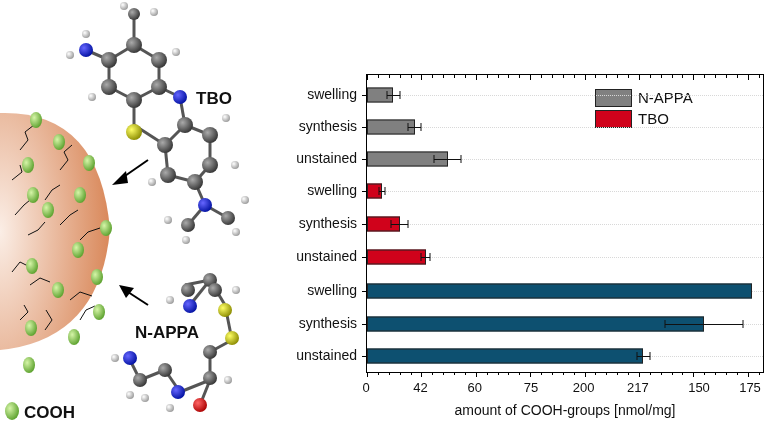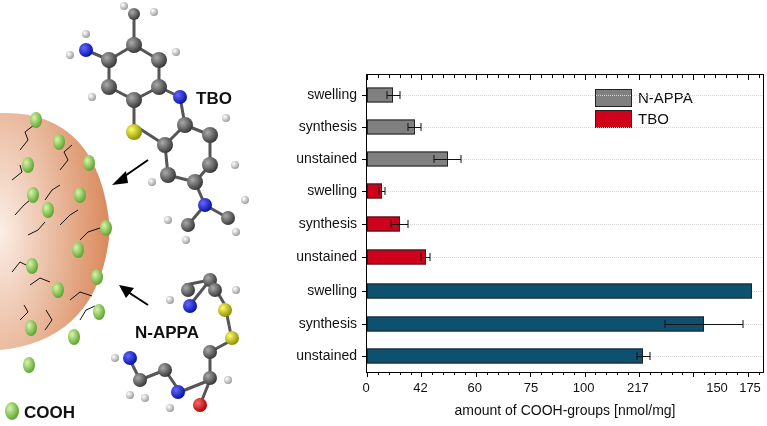--- a/index.html
+++ b/index.html
@@ -337,16 +337,16 @@
 <div class="cat abs" style="top: 190px; right: 410px;">swelling</div>
 <div class="cat abs" style="top: 223px; right: 410px;">synthesis</div>
 <div class="cat abs" style="top: 256px; right: 410px;">unstained</div>
 <div class="cat abs" style="top: 290px; right: 410px;">swelling</div>
 <div class="cat abs" style="top: 323px; right: 410px;">synthesis</div>
 <div class="cat abs" style="top: 355px; right: 410px;">unstained</div>
 <div class="xlab" style="left: 366px;">0</div>
 <div class="xlab" style="left: 420.396px;">42</div>
 <div class="xlab" style="left: 474.791px;">60</div>
 <div class="xlab" style="left: 531px;">75</div>
-<div class="xlab" style="left: 583.582px;">100</div>
+<div class="xlab" style="left: 583.582px;">200</div>
 <div class="xlab" style="left: 637.978px;">217</div>
-<div class="xlab" style="left: 717px;">150</div>
+<div class="xlab" style="left: 699px;">150</div>
 <div class="xlab" style="left: 750px;">175</div>
 
 </body></html>

